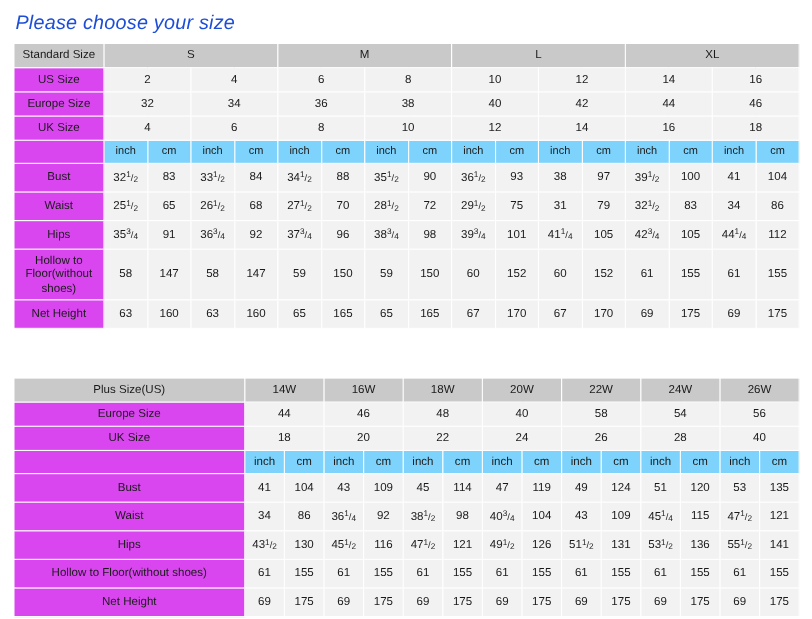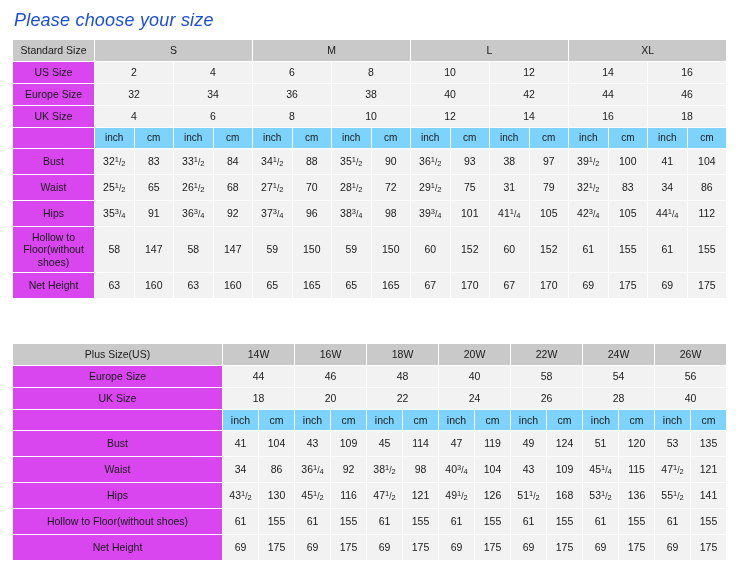--- a/index.html
+++ b/index.html
@@ -351,21 +351,21 @@
         <td class="lbl">Hips</td>
         <td class="cell frac-cell">43<span class="frac"><sup>1</sup><span class="slash">/</span><sub>2</sub></span></td>
         <td class="cell frac-cell">130</td>
         <td class="cell frac-cell">45<span class="frac"><sup>1</sup><span class="slash">/</span><sub>2</sub></span></td>
         <td class="cell frac-cell">116</td>
         <td class="cell frac-cell">47<span class="frac"><sup>1</sup><span class="slash">/</span><sub>2</sub></span></td>
         <td class="cell frac-cell">121</td>
         <td class="cell frac-cell">49<span class="frac"><sup>1</sup><span class="slash">/</span><sub>2</sub></span></td>
         <td class="cell frac-cell">126</td>
         <td class="cell frac-cell">51<span class="frac"><sup>1</sup><span class="slash">/</span><sub>2</sub></span></td>
-        <td class="cell frac-cell">168</td>
+        <td class="cell frac-cell">131</td>
         <td class="cell frac-cell">53<span class="frac"><sup>1</sup><span class="slash">/</span><sub>2</sub></span></td>
         <td class="cell frac-cell">136</td>
         <td class="cell frac-cell">55<span class="frac"><sup>1</sup><span class="slash">/</span><sub>2</sub></span></td>
         <td class="cell frac-cell">141</td>
       </tr>
       <tr class="tall">
         <td class="lbl">Hollow to Floor(without shoes)</td>
         <td class="cell">61</td>
         <td class="cell">155</td>
         <td class="cell">61</td>

